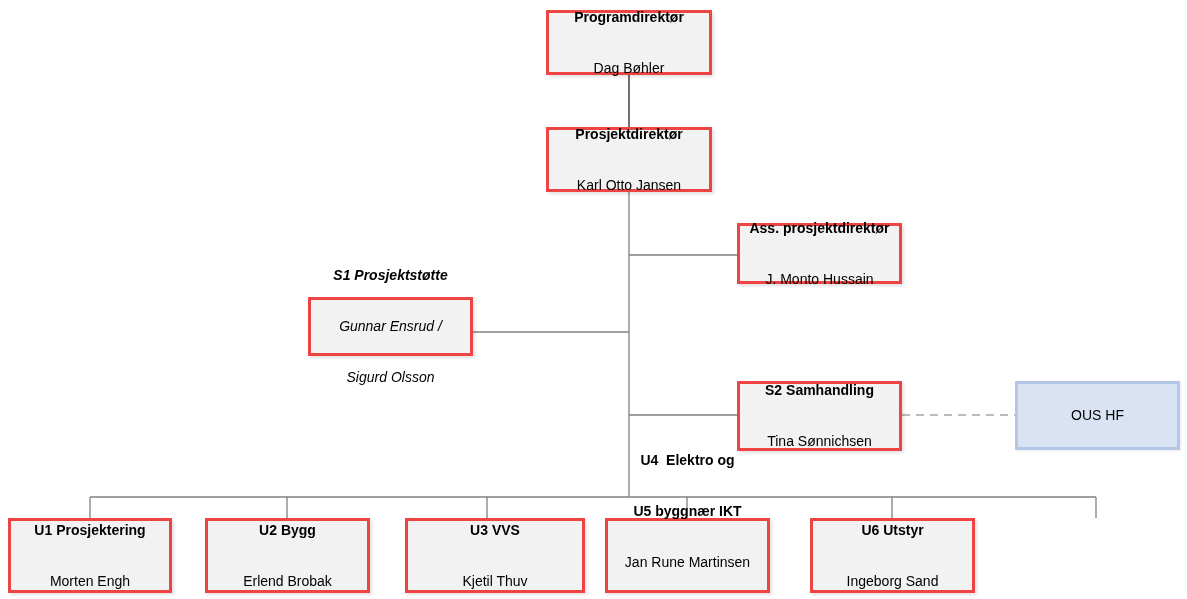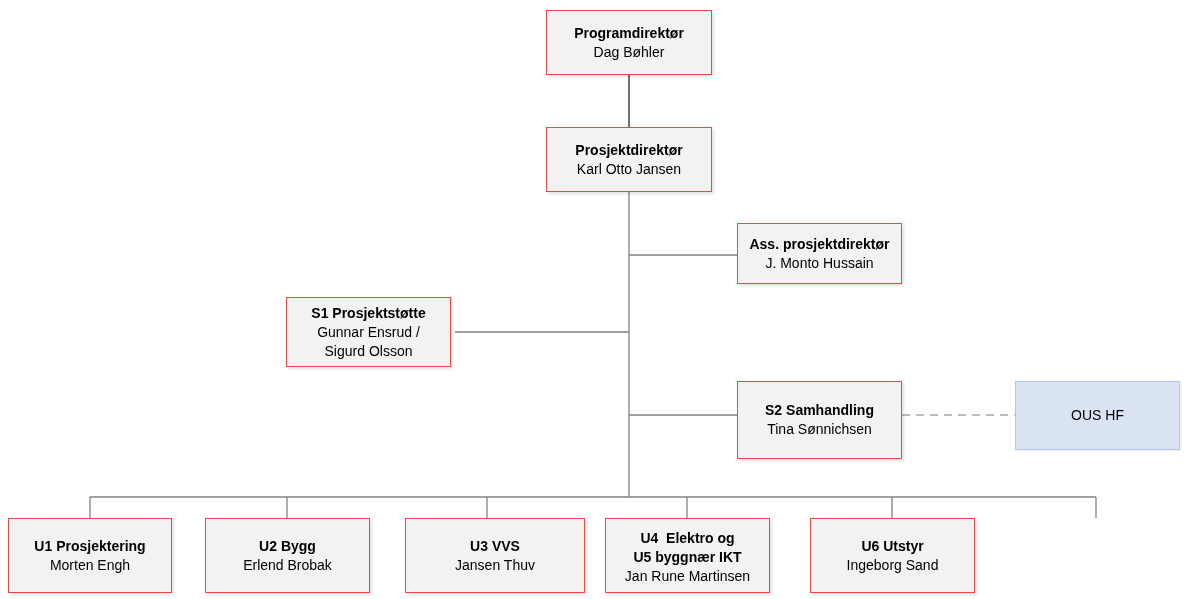--- a/index.html
+++ b/index.html
@@ -14,32 +14,33 @@
   .connectors {
     position: absolute;
     left: 0; top: 0;
     width: 1187px; height: 599px;
     z-index: 0;
   }
   .node {
     position: absolute;
     box-sizing: border-box;
     background: #f2f2f2;
-    border: 1px solid #ef4444;
+    border: 3px solid #ef4444;
     box-shadow: 2px 2px 3px rgba(0,0,0,0.12);
     display: flex;
     flex-direction: column;
     justify-content: center;
     align-items: center;
     text-align: center;
     font-size: 14px;
     line-height: 19px;
     color: #000000;
     z-index: 1;
-    padding: 6px 4px;
+    padding: 18px 4px;
+    gap: 32px;
   }
   .node .node-title { font-weight: bold; white-space: pre-wrap; }
   .node .node-name  { font-weight: normal; white-space: pre-wrap; }
   .node.ous {
     background: #dae3f3;
     border-color: #b4c7e7;
     box-shadow: 1px 1px 2px rgba(0,0,0,0.08);
   }
 </style>
 </head>
@@ -79,48 +80,48 @@
   <div class="node" style="left:546px; top:127px; width:166px; height:65px;">
     <div class="node-title">Prosjektdirektør</div>
     <div class="node-name">Karl Otto Jansen</div>
   </div>
 
   <div class="node" style="left:737px; top:223px; width:165px; height:61px;">
     <div class="node-title">Ass. prosjektdirektør</div>
     <div class="node-name">J. Monto Hussain</div>
   </div>
 
-  <div class="node" style="left:286px; top:297px; width:165px; height:70px;">
+  <div class="node" style="left:308px; top:297px; width:165px; height:59px;font-style:italic;">
     <div class="node-title">S1 Prosjektstøtte</div>
     <div class="node-name">Gunnar Ensrud /</div>
     <div class="node-name">Sigurd Olsson</div>
   </div>
 
-  <div class="node" style="left:737px; top:381px; width:165px; height:78px;">
+  <div class="node" style="left:737px; top:381px; width:165px; height:70px;">
     <div class="node-title">S2 Samhandling</div>
     <div class="node-name">Tina Sønnichsen</div>
   </div>
 
   <div class="node ous" style="left:1015px; top:381px; width:165px; height:69px;">
     <div class="node-name">OUS HF</div>
   </div>
 
   <div class="node" style="left:8px; top:518px; width:164px; height:75px;text-align:right;">
     <div class="node-title">U1 Prosjektering</div>
     <div class="node-name">Morten Engh</div>
   </div>
 
   <div class="node" style="left:205px; top:518px; width:165px; height:75px;">
     <div class="node-title">U2 Bygg</div>
     <div class="node-name">Erlend Brobak</div>
   </div>
 
   <div class="node" style="left:405px; top:518px; width:180px; height:75px;">
     <div class="node-title">U3 VVS</div>
-    <div class="node-name">Jansen Thuv</div>
+    <div class="node-name">Kjetil Thuv</div>
   </div>
 
   <div class="node" style="left:605px; top:518px; width:165px; height:75px;justify-content:flex-end;">
     <div class="node-title">U4  Elektro og</div>
     <div class="node-title">U5 byggnær IKT</div>
     <div class="node-name">Jan Rune Martinsen</div>
   </div>
 
   <div class="node" style="left:810px; top:518px; width:165px; height:75px;">
     <div class="node-title">U6 Utstyr</div>

